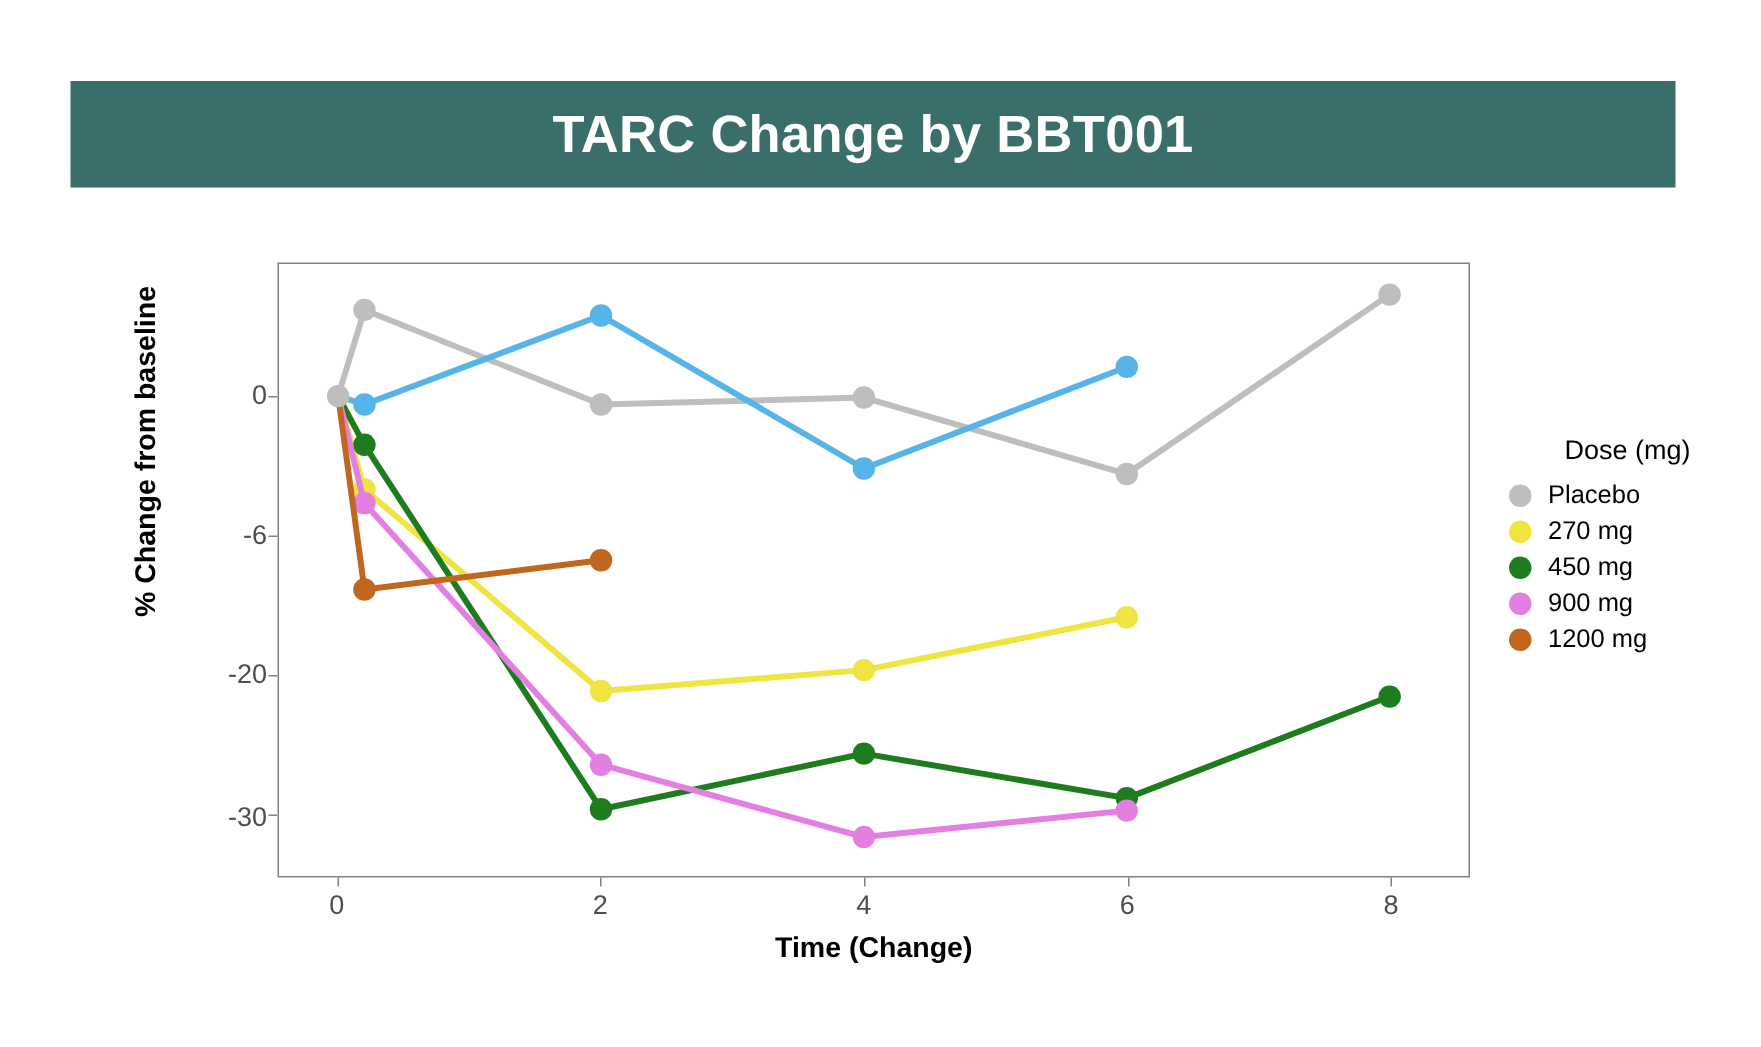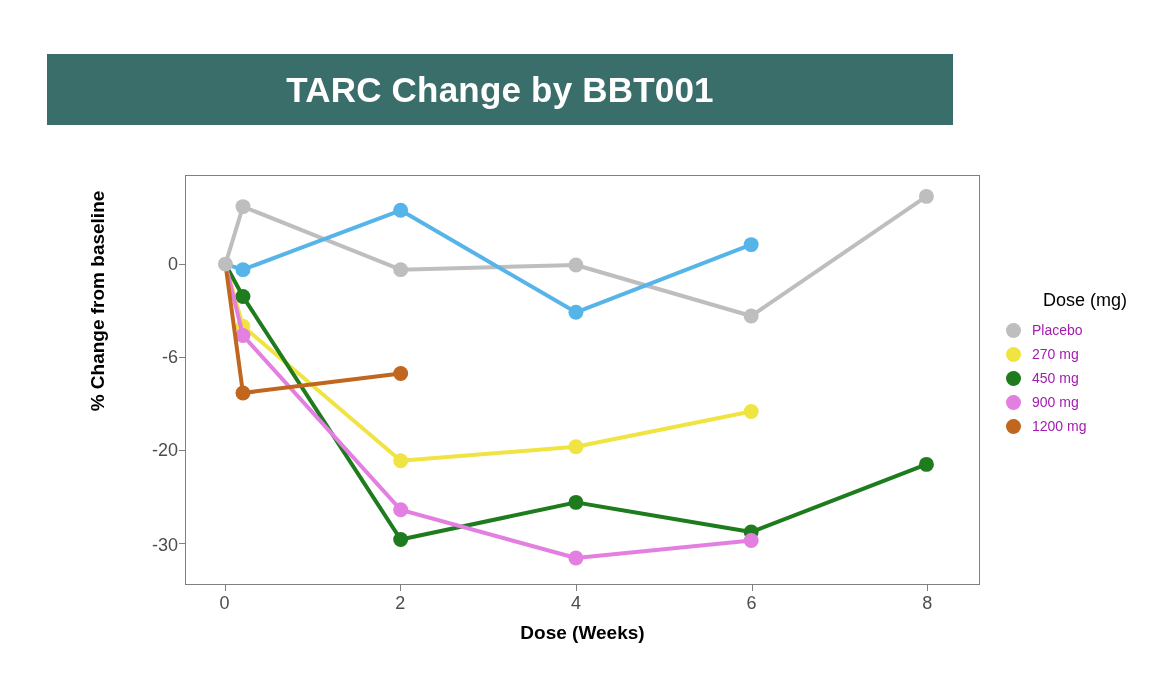--- a/index.html
+++ b/index.html
@@ -13,21 +13,21 @@
     position: relative;
     font-family: "Liberation Sans", sans-serif;
     overflow: hidden;
   }
 
   
   #title-banner {
     position: absolute;
     left: 47px;
     top: 54px;
-    width: 906px;
+    width: 1070px;
     height: 71px;
     background: #3A6E6A;
     display: flex;
     align-items: center;
     justify-content: center;
   }
   #title-text {
     color: #ffffff;
     font-size: 35px;
     font-weight: bold;
@@ -178,22 +178,22 @@
     justify-content: center;
     flex: 0 0 26px;
   }
   .legend-dot {
     width: 15px;
     height: 15px;
     border-radius: 50%;
     display: block;
   }
   .legend-label {
-    font-size: 14px;
-    color: #a21caf;
+    font-size: 17px;
+    color: #000000;
     margin-left: 6px;
     white-space: nowrap;
   }
 </style>
 </head>
 <body>
 
 <div id="title-banner">
   <div id="title-text">TARC Change by BBT001</div>
 </div>
@@ -270,21 +270,21 @@
       <div class="tick-mark-x" style="left: 566.602px;"></div>
       <div class="tick-mark-x" style="left: 742.293px;"></div>
     </div>
   <div id="x-ticks">
       <div class="x-tick-label" style="left: 39.5304px;">0</div>
       <div class="x-tick-label" style="left: 215.221px;">2</div>
       <div class="x-tick-label" style="left: 390.912px;">4</div>
       <div class="x-tick-label" style="left: 566.602px;">6</div>
       <div class="x-tick-label" style="left: 742.293px;">8</div>
     </div>
-  <div id="x-axis-title">Dose (Weeks)</div>
+  <div id="x-axis-title">Time (Change)</div>
 
   <div id="legend">
     <div id="legend-title">Dose (mg)</div>
     <div id="legend-items">
         <div class="legend-row">
           <span class="legend-key">
             <span class="legend-dot" style="background: rgb(190, 190, 190);"></span>
           </span>
           <span class="legend-label">Placebo</span>
         </div>

